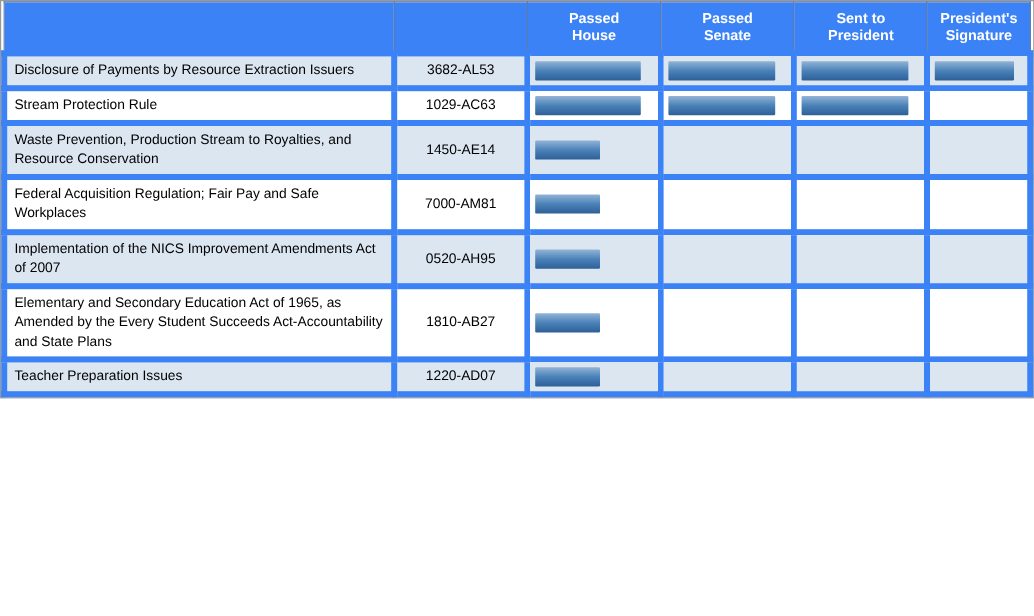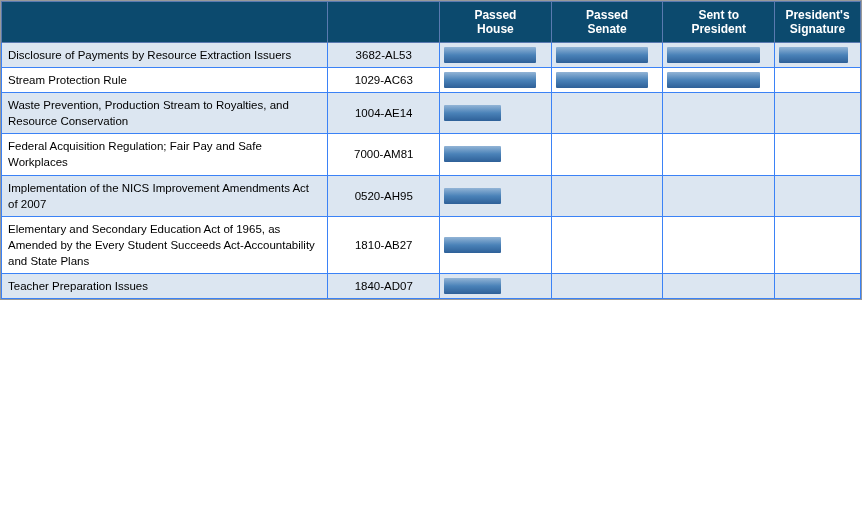--- a/index.html
+++ b/index.html
@@ -27,32 +27,32 @@
     }
 
     col.col-title { width: 38%; }
     col.col-rule  { width: 13%; }
     col.col-house { width: 13%; }
     col.col-senate { width: 13%; }
     col.col-president { width: 13%; }
     col.col-signature { width: 10%; }
 
     thead tr th {
-      background-color: #0c4a6e;
+      background-color: #3b82f6;
       color: #ffffff;
       font-weight: bold;
       font-size: 12px;
       text-align: center;
       vertical-align: middle;
       padding: 6px 4px;
       border: 1px solid #5a7ab0;
     }
 
     tbody tr td {
-      border: 1px solid #3b82f6;
+      border: 5px solid #3b82f6;
       vertical-align: middle;
       padding: 4px 6px;
       font-size: 11.5px;
       color: #000;
     }
 
     tbody tr:nth-child(odd) td {
       background-color: #dce6f1;
     }
     tbody tr:nth-child(even) td {
@@ -153,21 +153,21 @@
           </td>
           <td class="chart-cell">
             <div class="bar-container">
               <div class="bar" style="width: 90%;"></div>
             </div>
           </td>
           <td class="chart-cell"></td>
         </tr>
         <tr>
           <td class="title-cell">Waste Prevention, Production Stream to Royalties, and Resource Conservation</td>
-          <td class="rule-cell">1004-AE14</td>
+          <td class="rule-cell">1450-AE14</td>
           <td class="chart-cell">
             <div class="bar-container">
               <div class="bar" style="width: 55%;"></div>
             </div>
           </td>
           <td class="chart-cell"></td>
           <td class="chart-cell"></td>
           <td class="chart-cell"></td>
         </tr>
         <tr>
@@ -201,21 +201,21 @@
             <div class="bar-container">
               <div class="bar" style="width: 55%;"></div>
             </div>
           </td>
           <td class="chart-cell"></td>
           <td class="chart-cell"></td>
           <td class="chart-cell"></td>
         </tr>
         <tr>
           <td class="title-cell">Teacher Preparation Issues</td>
-          <td class="rule-cell">1840-AD07</td>
+          <td class="rule-cell">1220-AD07</td>
           <td class="chart-cell">
             <div class="bar-container">
               <div class="bar" style="width: 55%;"></div>
             </div>
           </td>
           <td class="chart-cell"></td>
           <td class="chart-cell"></td>
           <td class="chart-cell"></td>
         </tr>
       </tbody>

